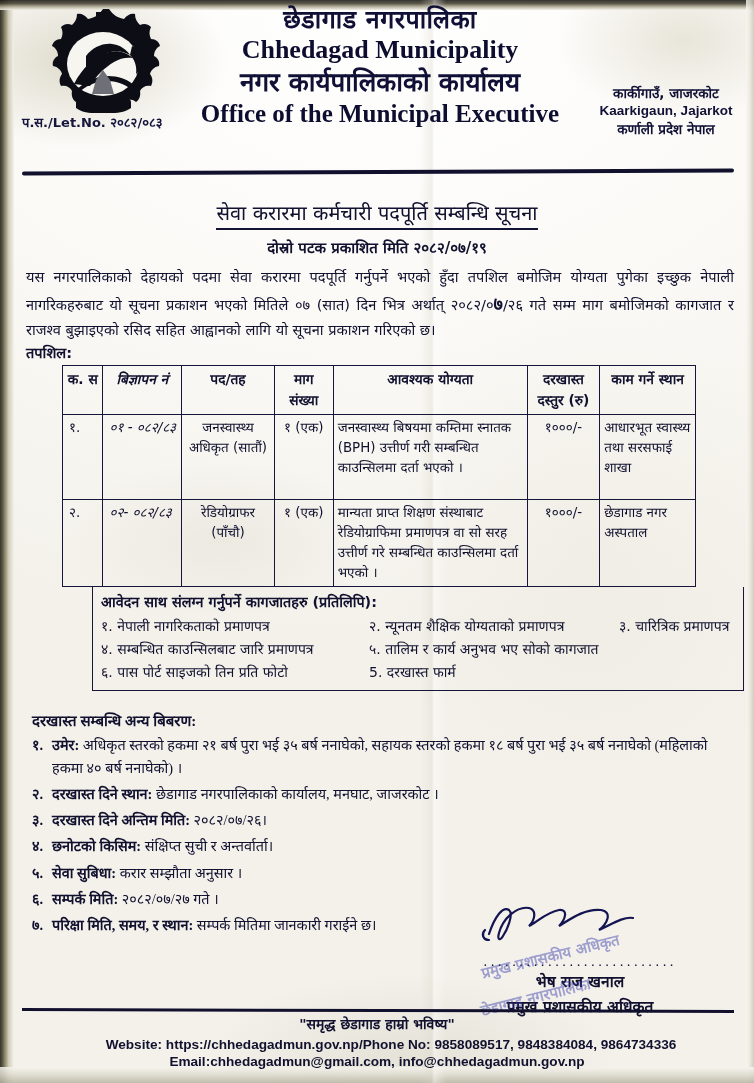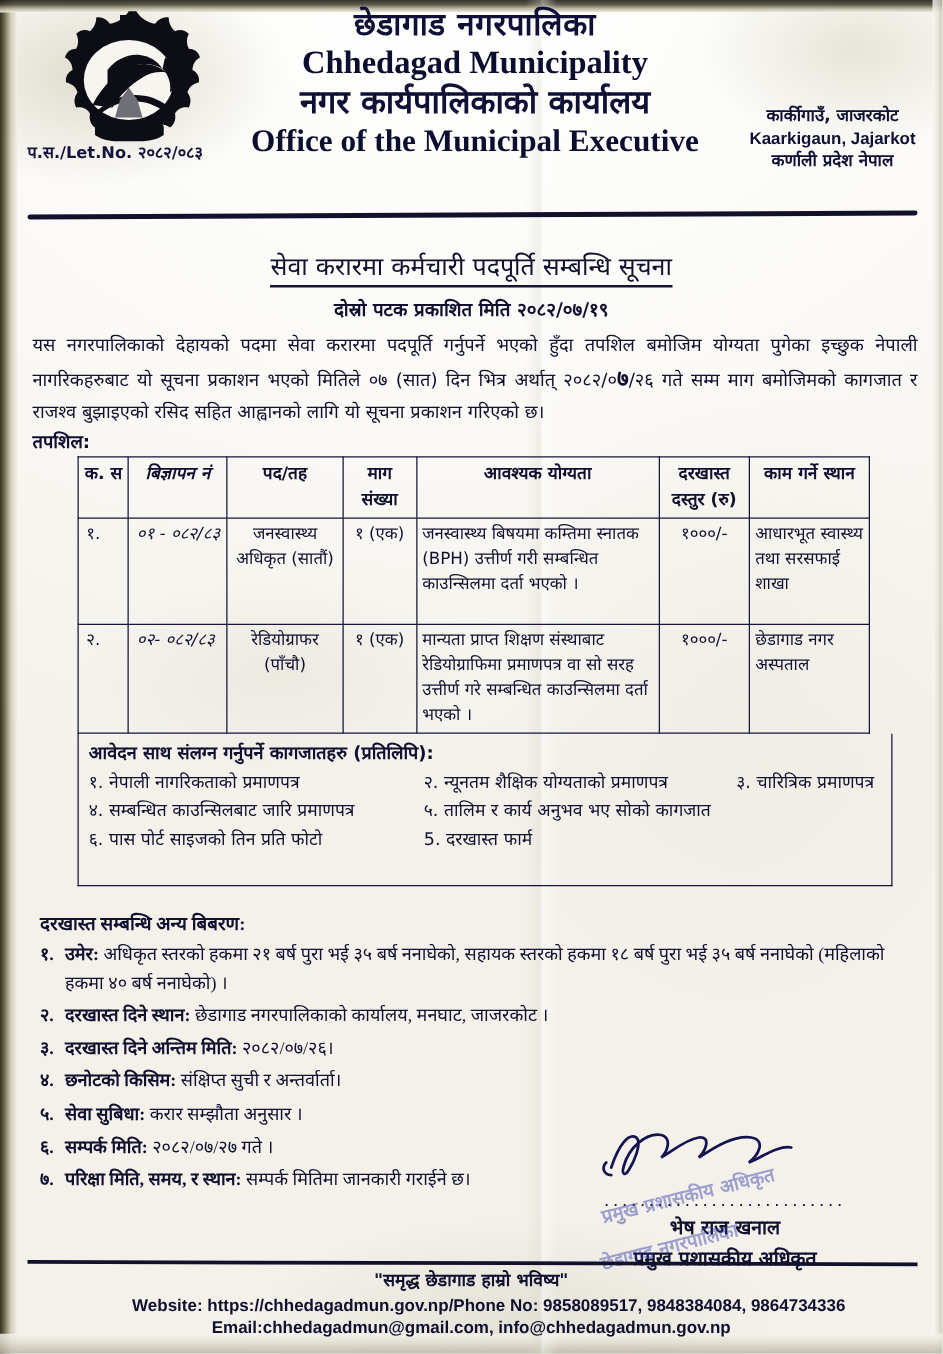--- a/index.html
+++ b/index.html
@@ -80,22 +80,22 @@
   .c-post{width:92px;text-align:center;}
   .c-num{width:56px;text-align:center;}
   .c-qual{width:220px;}
   .c-fee{width:70px;text-align:center;}
   .c-place{width:98px;}
   #vac td.c-sn,#vac td.c-adv{text-align:left;padding-left:6px;}
   #vac td.c-post,#vac td.c-num,#vac td.c-fee{text-align:center;}
   .rowtall td{height:78px;}
 
   
-  #docbox{width:634px;margin:0 0 0 62px;border:1.6px solid #16163a;border-top:none;
-          padding:5px 8px 25px 8px;font-family:"DejaVu Sans",sans-serif;color:#11112f;}
+  #docbox{width:634px;margin:0 0 0 92px;border:1.6px solid #16163a;border-top:none;
+          padding:5px 8px 7px 8px;font-family:"DejaVu Sans",sans-serif;color:#11112f;}
   #docbox .dtitle{font-size:14.4px;font-weight:700;margin-bottom:4px;}
   #docbox .drow{display:flex;font-size:14px;line-height:1.62;}
   #docbox .d1{width:268px;}
   #docbox .d2{width:250px;}
   #docbox .d3{flex:1;}
 
   
   #other{margin:19px 0 0 32px;width:690px;font-family:Liberation Serif, serif;color:#11112f;}
   #other .otitle{font-size:15px;font-weight:700;margin-bottom:4px;}
   #other .oitem{display:flex;font-size:14.4px;line-height:1.6;margin-bottom:3px;}

